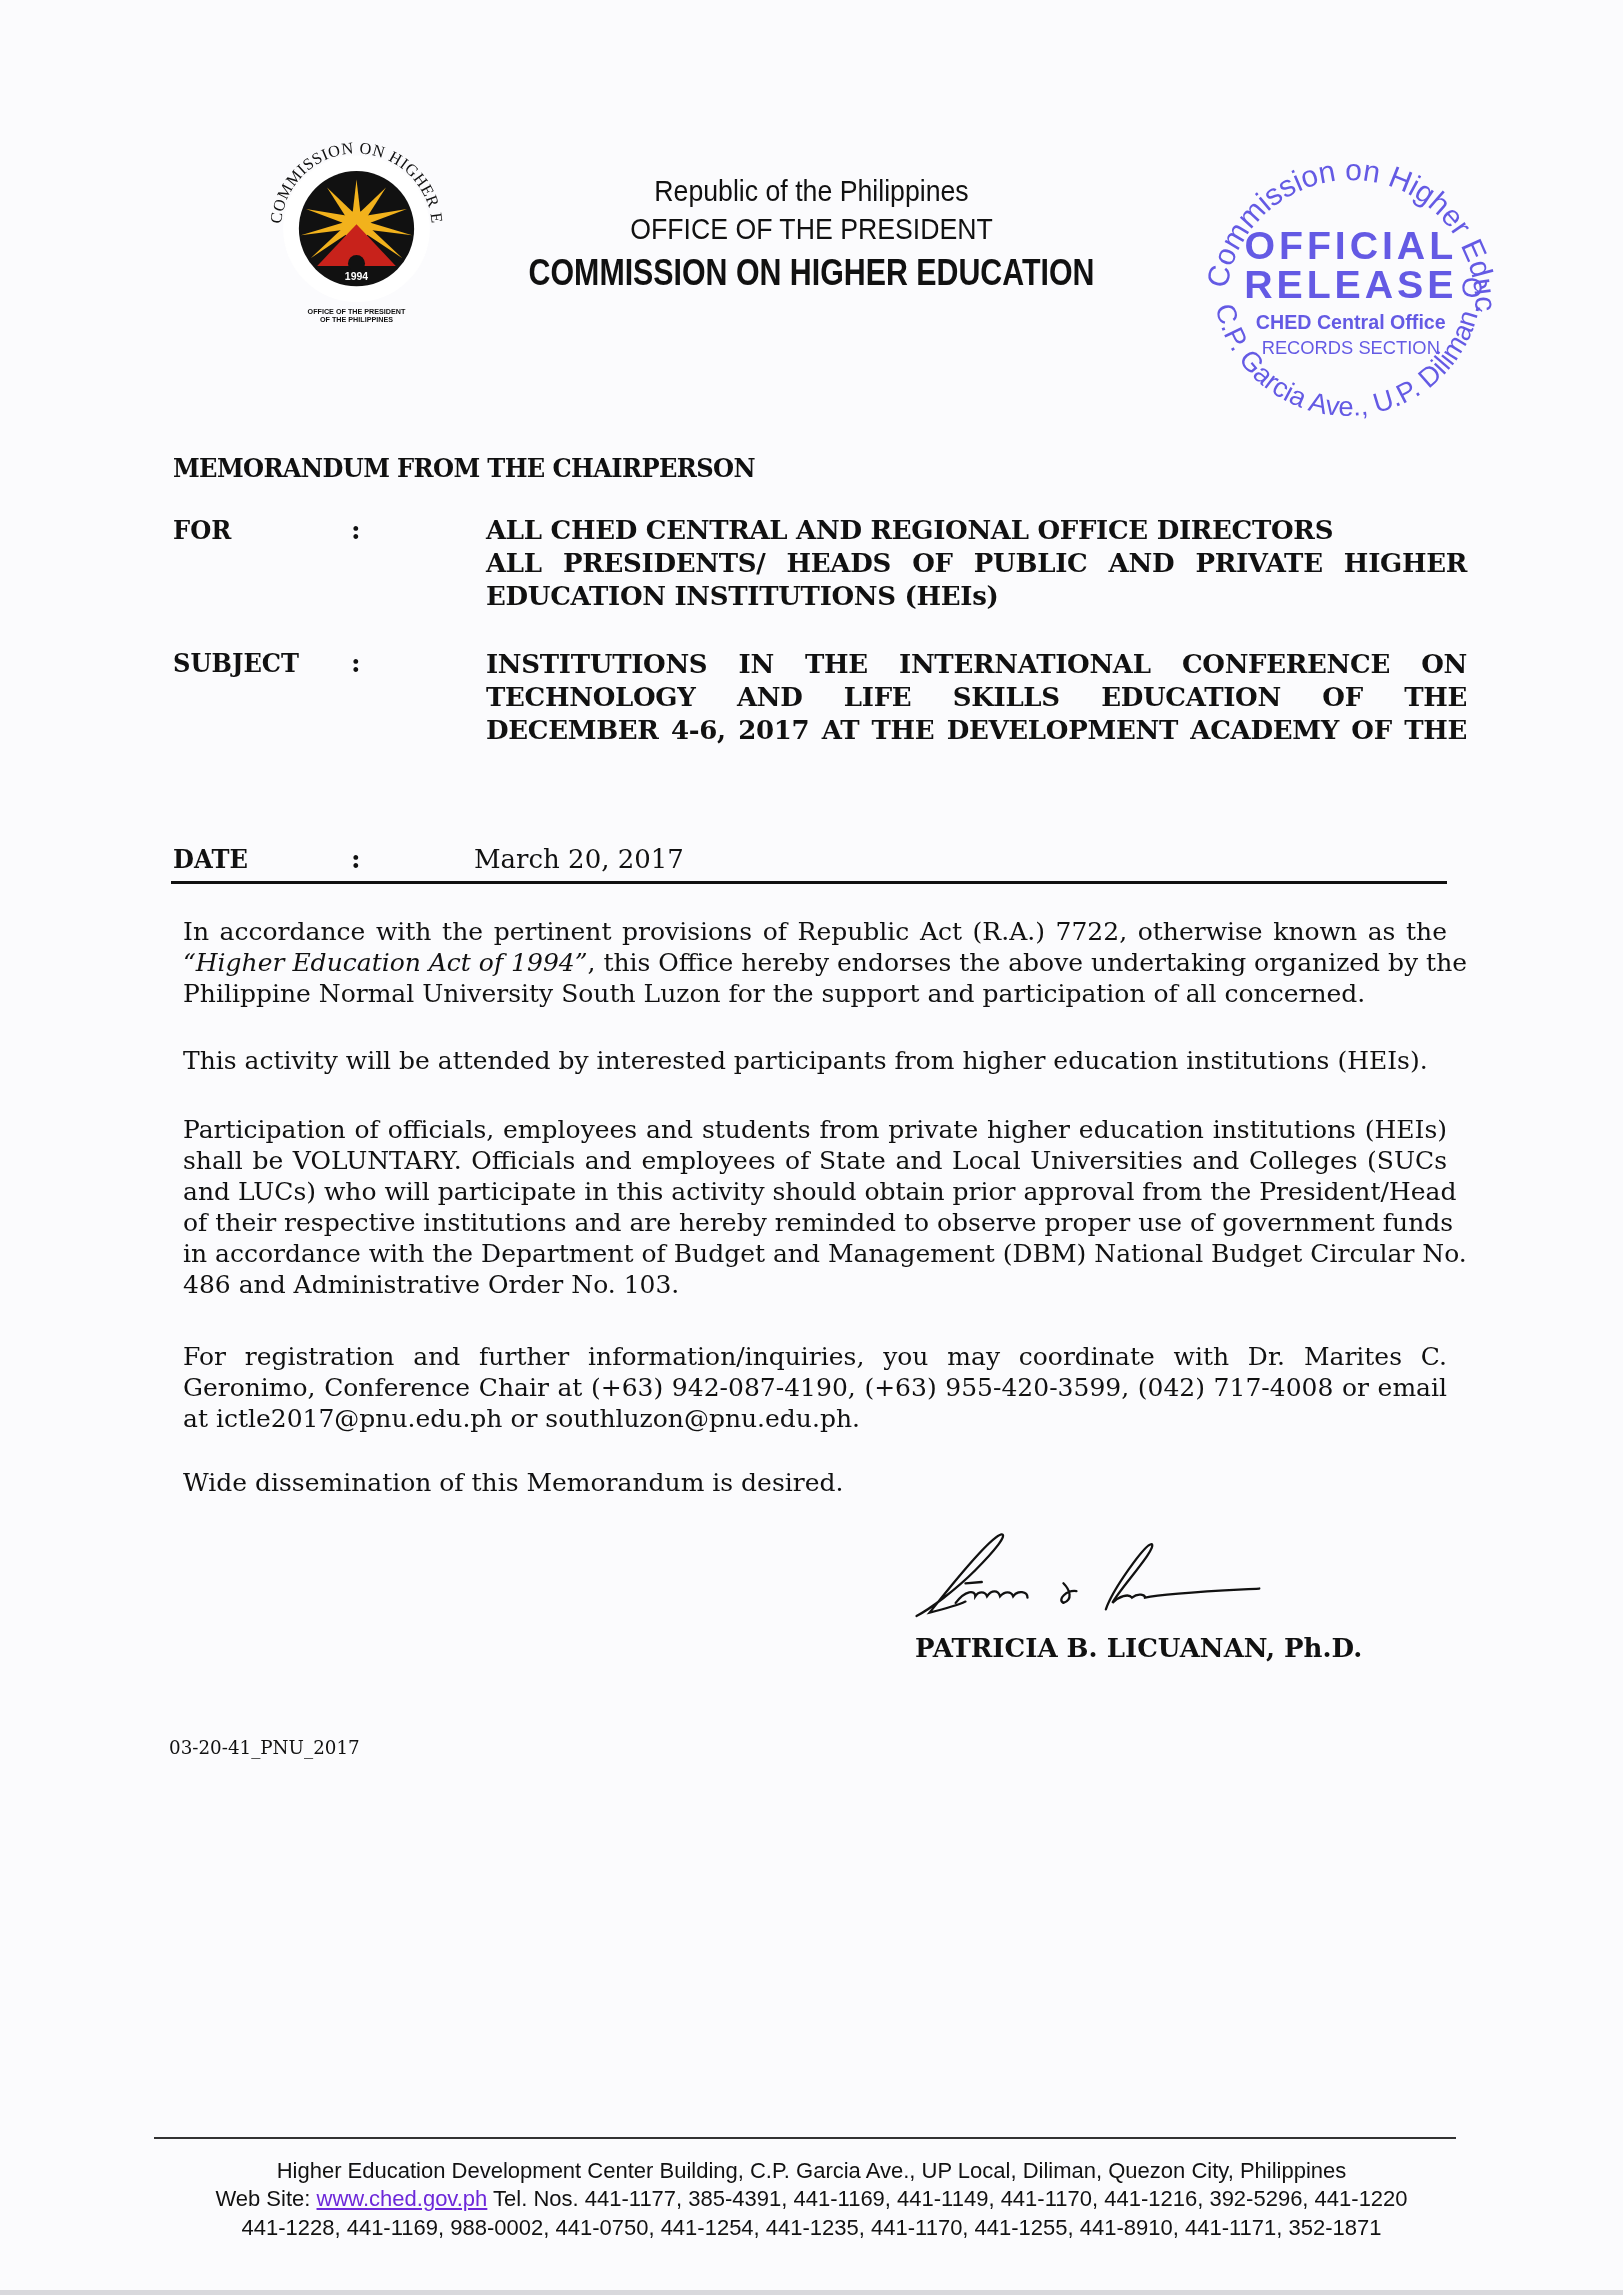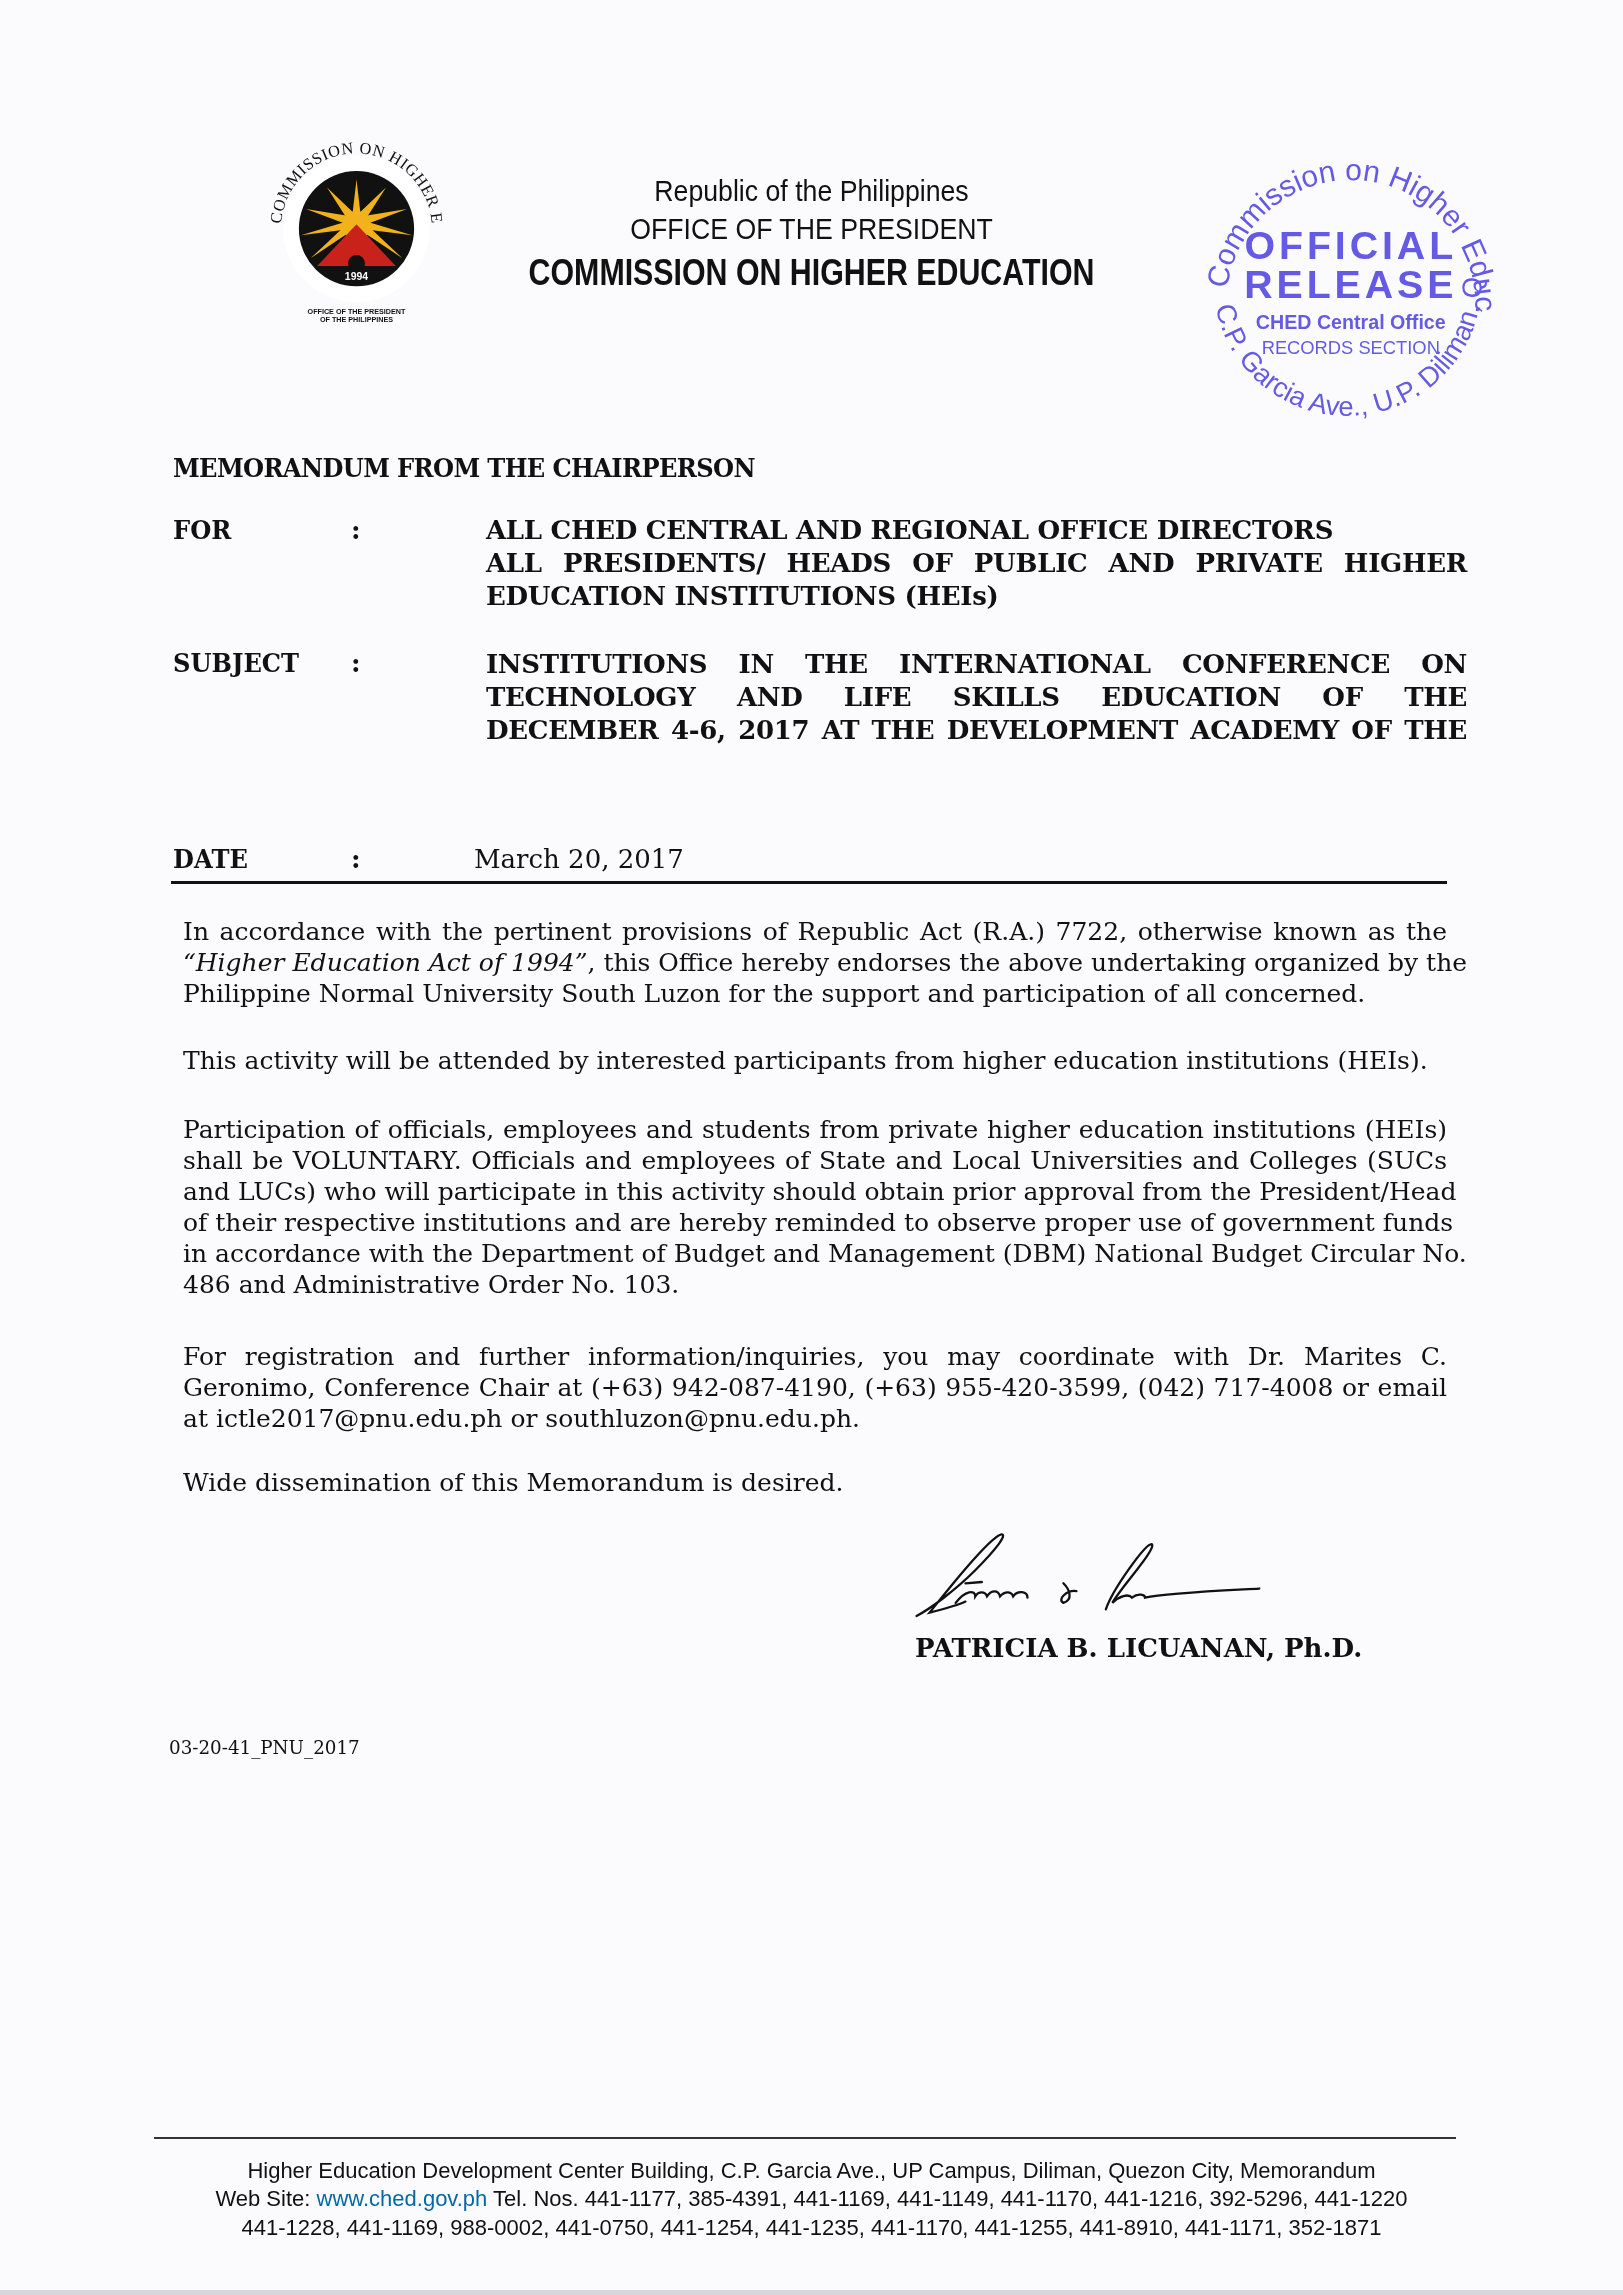--- a/index.html
+++ b/index.html
@@ -18,21 +18,21 @@
   .val .ln { display: block; text-align: justify; text-align-last: justify; white-space: nowrap; }
   .val .ln.last { text-align-last: left; }
   .rule { left: 171px; width: 1276px; height: 3.3px; background: #111; top: 881px; }
   .para { left: 171px; width: 1276px; font-size: 25px; line-height: 31px; }
   .para .ln { display: block; white-space: nowrap; text-align: justify; text-align-last: justify; margin-left: 12px; }
   .para .ln.last { text-align-last: left; }
   .signame { left: 915px; top: 1633px; font-size: 26px; font-weight: bold; white-space: nowrap; }
   .ref { left: 169px; top: 1737px; font-size: 18.3px; white-space: nowrap; }
   .frule { left: 154px; width: 1302px; height: 2px; background: #333; top: 2137px; }
   .foot { left: 131px; width: 1361px; text-align: center; font-size: 22px; line-height: 29px; white-space: nowrap; }
-  .foot a { color: #0369a1; }
+  .foot a { color: #6d28d9; text-decoration: underline; }
   .seal { left: 255px; top: 114px; width: 203px; height: 236px; }
   .stamp { left: 1187px; top: 108px; width: 321px; height: 321px; }
   .sig { left: 903px; top: 1518px; width: 471px; height: 111px; }
   .edge { left: 0; top: 2290px; width: 1623px; height: 5.9px; background: #d8d8dc; }
 </style>
 </head>
 <body>
 
 <svg class="abs seal" viewBox="0 0 310 360">
   <defs>
@@ -140,21 +140,21 @@
     <path d="M 95 100 L 120 98"></path>
     <path d="M 245 100 C 255 110, 260 125, 245 130 C 235 125, 250 110, 265 112"></path>
     <path d="M 310 140 C 320 110, 370 40, 380 40 C 390 45, 330 110, 320 130 C 330 120, 345 115, 350 122 C 360 114, 370 118, 370 122 C 400 115, 470 112, 545 108"></path>
   </g>
 </svg>
 <div class="abs signame serif">PATRICIA B. LICUANAN, Ph.D.</div>
 
 <div class="abs ref serif">03-20-41_PNU_2017</div>
 
 <div class="abs frule"></div>
-<div class="abs foot sans" style="top:2156px">Higher Education Development Center Building, C.P. Garcia Ave., UP Campus, Diliman, Quezon City, Memorandum</div>
+<div class="abs foot sans" style="top:2156px">Higher Education Development Center Building, C.P. Garcia Ave., UP Local, Diliman, Quezon City, Philippines</div>
 <div class="abs foot sans" style="top:2184px">
   <span>Web Site:</span>
   <a>www.ched.gov.ph</a>
   <span>Tel. Nos. 441-1177, 385-4391, 441-1169, 441-1149, 441-1170, 441-1216, 392-5296, 441-1220</span>
 </div>
 <div class="abs foot sans" style="top:2213px">441-1228, 441-1169, 988-0002, 441-0750, 441-1254, 441-1235, 441-1170, 441-1255, 441-8910, 441-1171, 352-1871</div>
 
 <div class="abs edge"></div>
 
 

